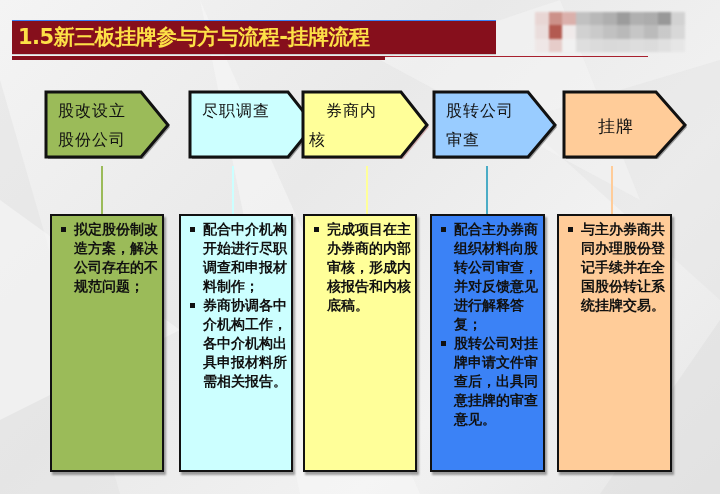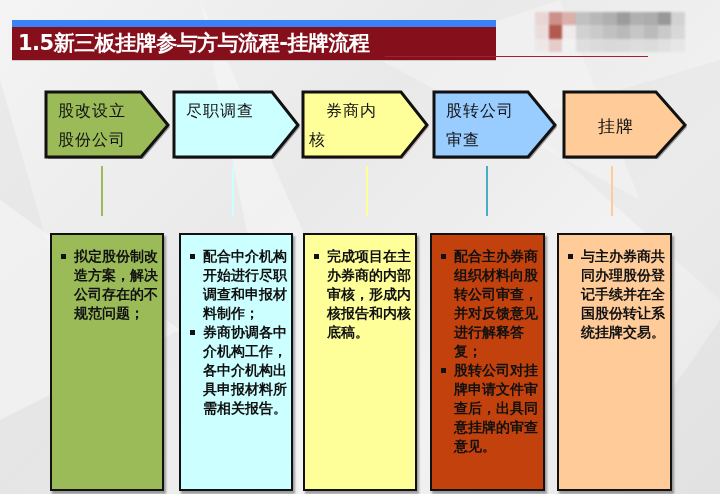--- a/index.html
+++ b/index.html
@@ -4,23 +4,23 @@
 <style>
   html, body { margin:0; padding:0; }
   body {
     width:720px; height:494px; position:relative; overflow:hidden;
     background: linear-gradient(135deg,#f4f4f4 0%,#e9e9e9 40%,#f2f2f2 70%,#e6e6e6 100%);
     font-family: "DejaVu Sans", "Liberation Sans", sans-serif;
   }
   .bg-poly { position:absolute; inset:0; pointer-events:none; }
   .title-bar {
     position:absolute; left:12px; top:20px; width:350px; height:33px;
-    background:#860f1c; color:#ffffff; font-weight:bold; font-size:21px;
+    background:#860f1c; color:#fde047; font-weight:bold; font-size:21px;
     line-height:33px; padding-left:6px; letter-spacing:-0.5px;
-    border-top:7px solid #3b82f6; box-shadow:0 1px 0 #ccc;
+    border-top:1px solid #3b82f6; box-shadow:0 1px 0 #ccc;
   }
   .title-underline-thick {
     position:absolute; left:12px; top:56px; width:266px; height:4px; background:#860f1c;
   }
   .title-underline-thin {
     position:absolute; left:12px; top:56px; width:455px; height:1px; background:#a8202e;
   }
   .logo-blur {
     position:absolute; left:535px; top:12px; width:150px; height:40px;
     display:grid; grid-template-columns:repeat(11,1fr); grid-template-rows:repeat(3,1fr);
@@ -30,23 +30,23 @@
   .chevron {
     position:absolute; top:90px; height:70px;
   }
   .chevron svg { position:absolute; left:0; top:0; overflow:visible; }
   .chevron .label {
     position:absolute; left:14px; top:6px; font-size:16px; line-height:29px;
     color:#111; letter-spacing:1px; font-family:"DejaVu Serif","Liberation Serif",serif;
   }
   .connector { position:absolute; top:166px; width:2px; height:50px; }
   .detail-box {
-    position:absolute; top:233px; height:258px; border:2px solid #111;
+    position:absolute; top:214px; height:258px; border:2px solid #111;
     box-shadow:2px 3px 2px rgba(0,0,0,0.35); box-sizing:border-box;
-    padding:12px 4px 4px 6px;
+    padding:4px 4px 4px 6px;
   }
   .detail-box ul { margin:0; padding:0; list-style:none; }
   .detail-box li {
     position:relative; padding-left:16px; font-size:14px; line-height:19px;
     font-weight:bold; color:#111; font-family:"DejaVu Serif","Liberation Serif",serif;
   }
   .detail-box li::before {
     content:""; position:absolute; left:3px; top:7px; width:5px; height:5px; background:#111;
   }
 </style>
@@ -106,21 +106,21 @@
   <svg width="126" height="70">
     <polygon points="2,2 97,2 124,35 97,67 2,67" fill="#000" opacity="0.35" transform="translate(2,2)"></polygon>
     <polygon points="2,2 97,2 124,35 97,67 2,67" fill="#9bbb59" stroke="#111" stroke-width="3" stroke-linejoin="miter"></polygon>
   </svg>
   <div class="label">
     <div>股改设立</div>
       <div>股份公司</div>
   </div>
 </div>
 
-<div class="chevron" style="left:172px; width:128px;text-align:center;">
+<div class="chevron" style="left:188px; width:128px;text-align:center;">
   <svg width="128" height="70">
     <polygon points="2,2 100,2 126,35 100,67 2,67" fill="#000" opacity="0.35" transform="translate(2,2)"></polygon>
     <polygon points="2,2 100,2 126,35 100,67 2,67" fill="#ccffff" stroke="#111" stroke-width="3"></polygon>
   </svg>
   <div class="label">
     <div>尽职调查</div>
   </div>
 </div>
 
 <div class="chevron" style="left:301px; width:128px;">
@@ -173,21 +173,21 @@
     <li>券商协调各中介机构工作，各中介机构出具申报材料所需相关报告。</li>
   </ul>
 </div>
 
 <div class="detail-box" style="left:303px; width:114px; background:#ffff99;">
   <ul>
     <li>完成项目在主办券商的内部审核，形成内核报告和内核底稿。</li>
   </ul>
 </div>
 
-<div class="detail-box" style="left:430px; width:115px; background:#c2410c;">
+<div class="detail-box" style="left:430px; width:115px; background:#3b82f6;">
   <ul>
     <li>配合主办券商组织材料向股转公司审查，并对反馈意见进行解释答复；</li>
     <li>股转公司对挂牌申请文件审查后，出具同意挂牌的审查意见。</li>
   </ul>
 </div>
 
 <div class="detail-box" style="left:557px; width:115px; background:#ffcc99;">
   <ul>
     <li>与主办券商共同办理股份登记手续并在全国股份转让系统挂牌交易。</li>
   </ul>

